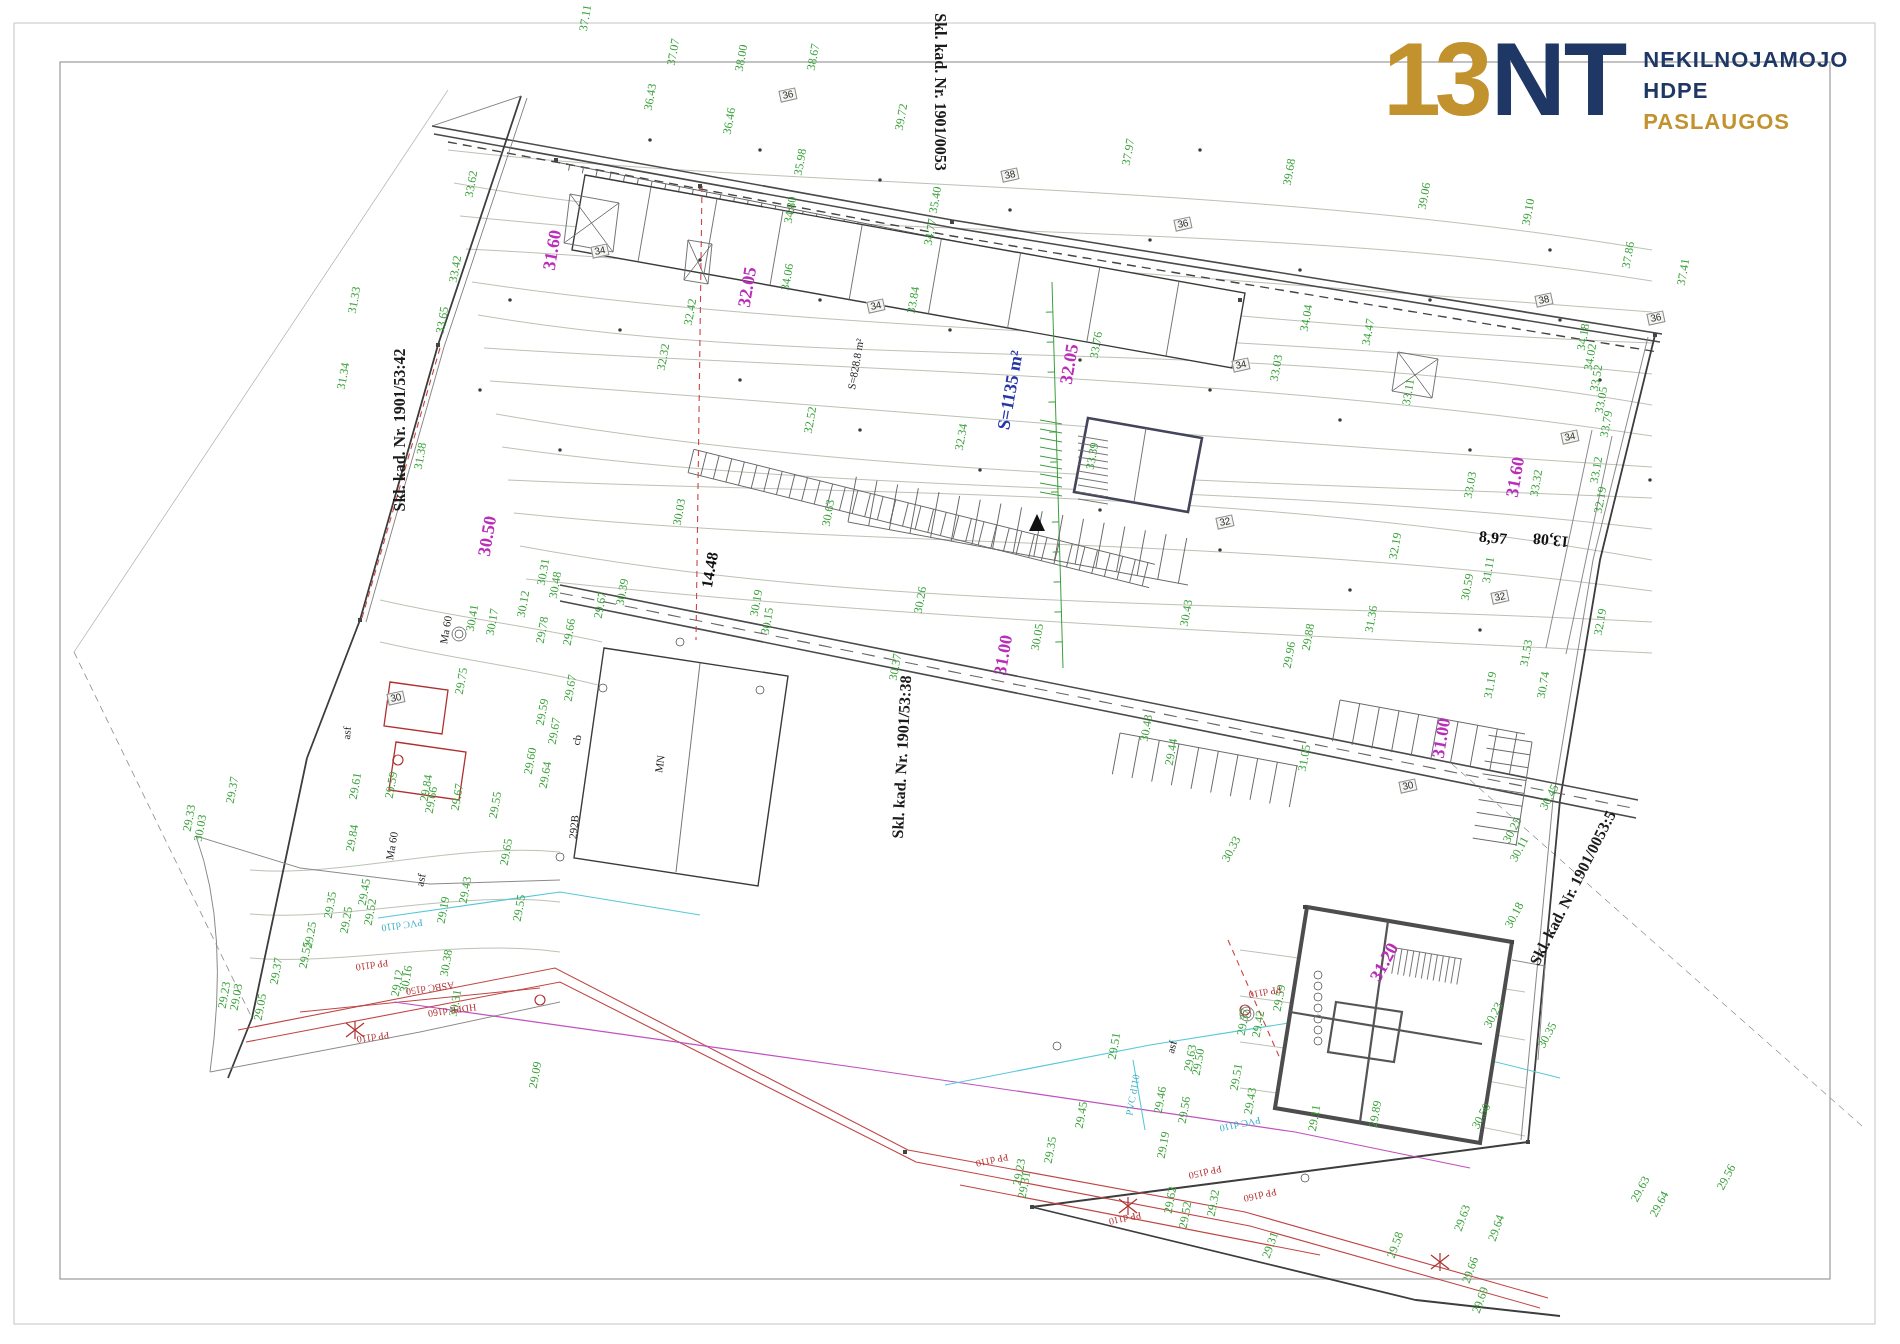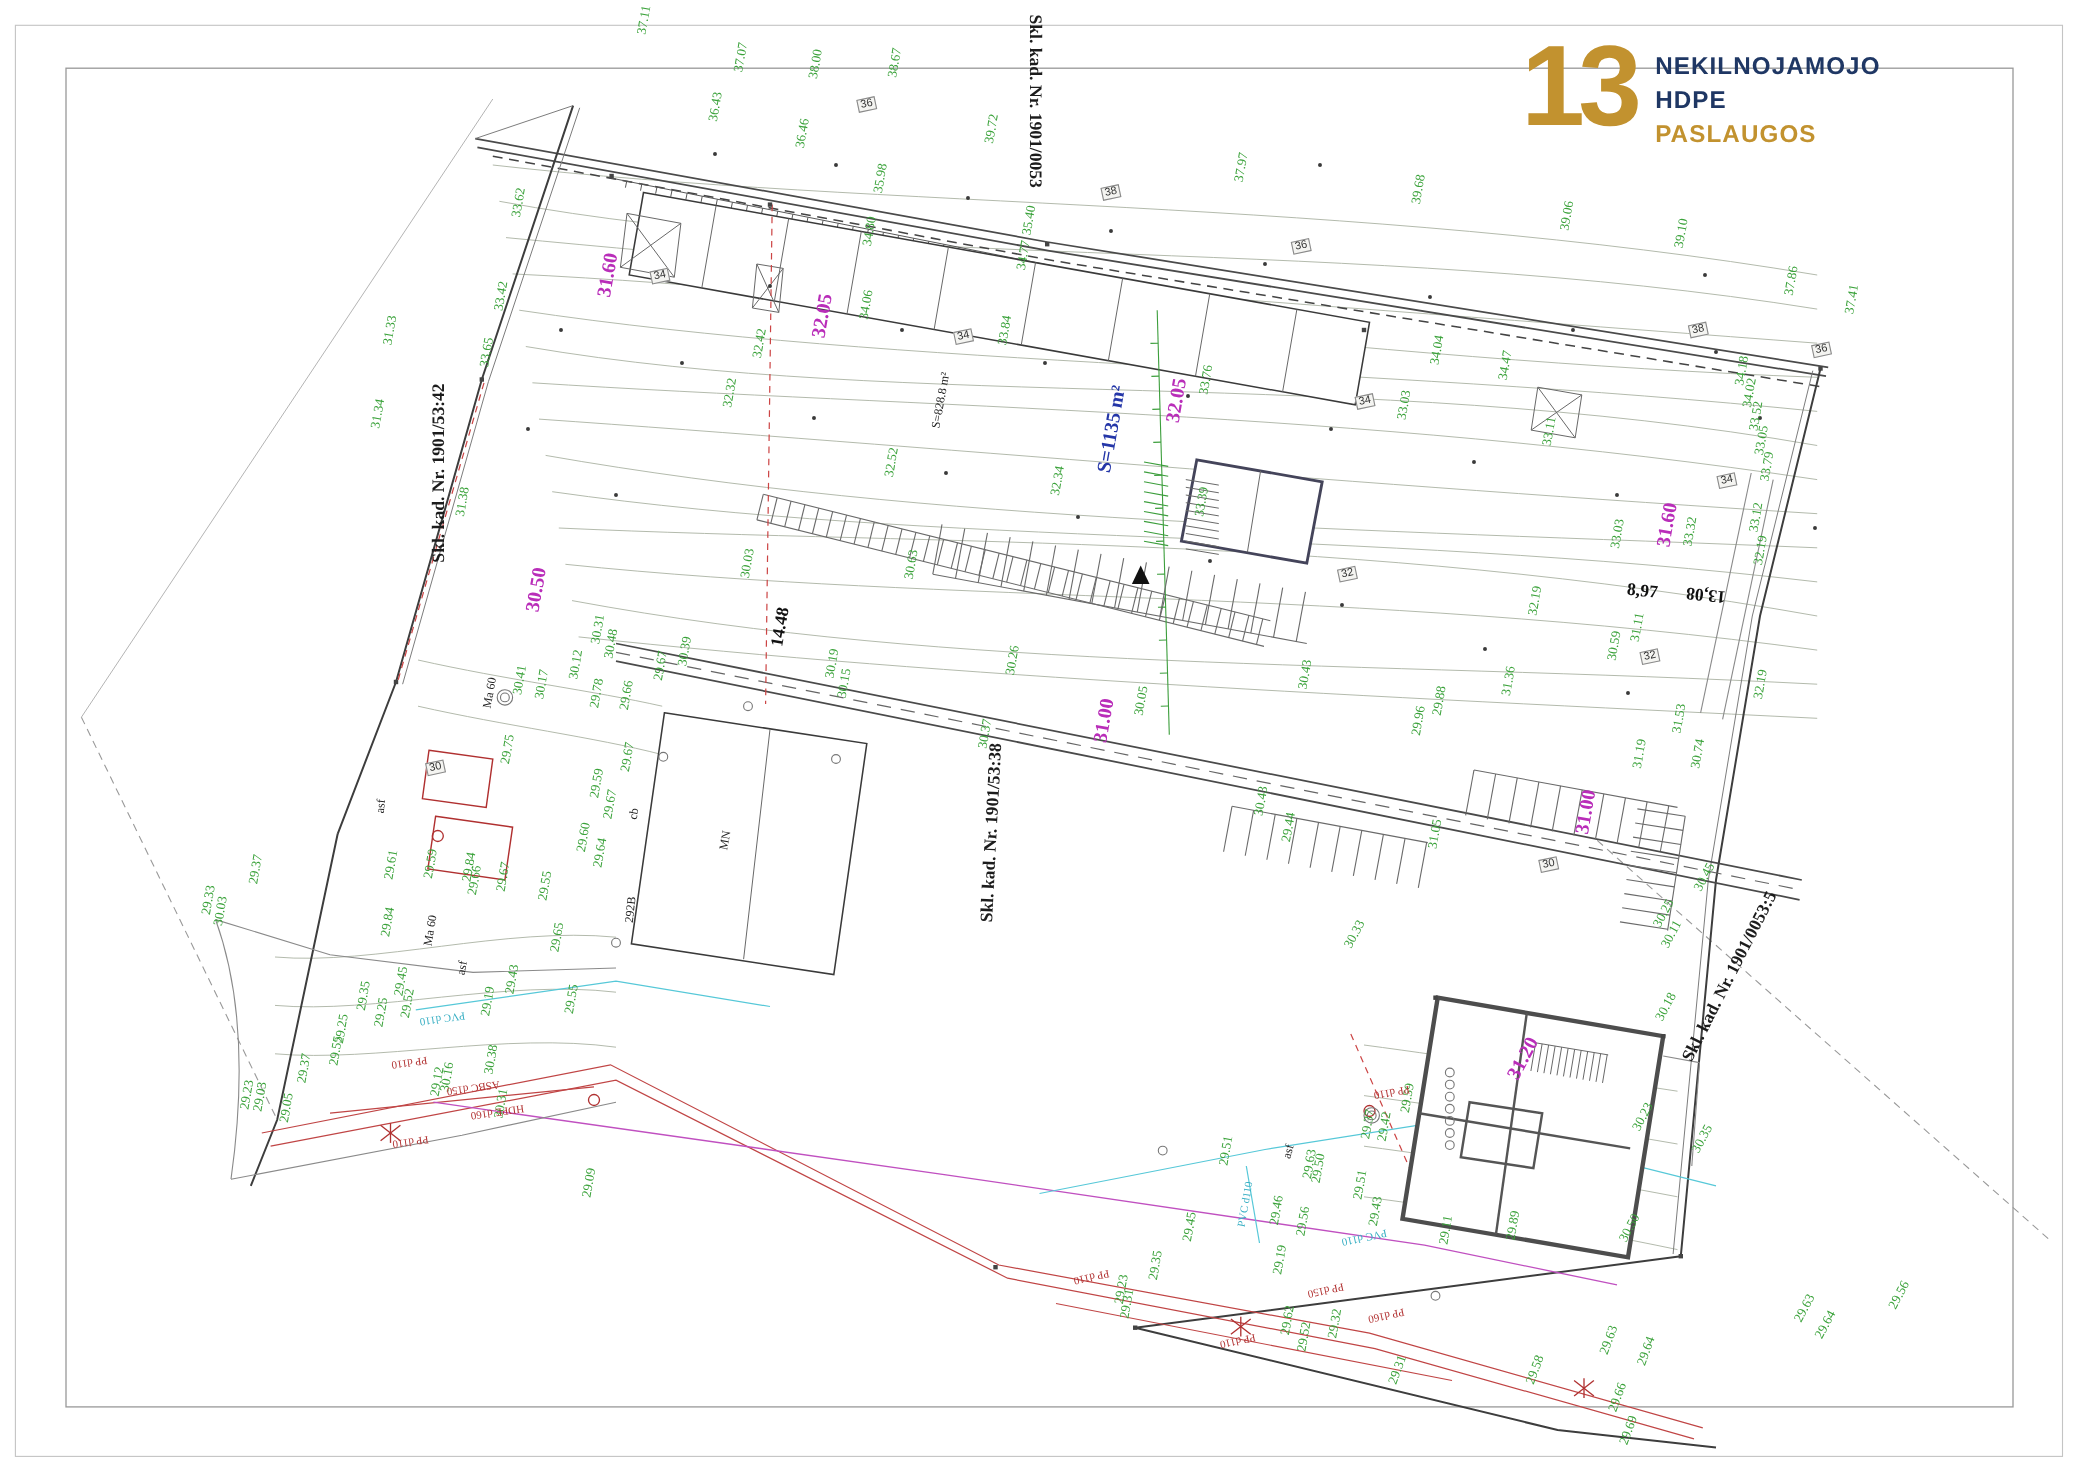--- a/index.html
+++ b/index.html
@@ -601,20 +601,21 @@
       <span class="lbl lr" style="left: 1125px; top: 1218px; transform: translate(-50%, -50%) rotate(168deg);">PP d110</span>
       <span class="lbl lr" style="left: 1260px; top: 1195px; transform: translate(-50%, -50%) rotate(168deg);">PP d160</span>
       <span class="lbl lr" style="left: 992px; top: 1160px; transform: translate(-50%, -50%) rotate(168deg);">PP d110</span>
       <span class="lbl lc" style="left: 402px; top: 925px; transform: translate(-50%, -50%) rotate(172deg);">PVC d110</span>
       <span class="lbl lc" style="left: 1240px; top: 1124px; transform: translate(-50%, -50%) rotate(168deg);">PVC d110</span>
       <span class="lbl lc" style="left: 1133px; top: 1095px; transform: translate(-50%, -50%) rotate(-80deg);">PVC d110</span>
     </div>
 
   <div class="logo">
     <div class="logo-digits" style="color: rgb(194, 146, 47);">13</div>
+    <div class="logo-letters" style="color: rgb(31, 55, 100);">NT</div>
     <div class="logo-text" style="color: rgb(31, 55, 100);">
       <div>NEKILNOJAMOJO</div>
       <div>HDPE</div>
       <div class="gold-line" style="color: rgb(194, 146, 47);">PASLAUGOS</div>
     </div>
   </div>
 
 </div>
 
 </body></html>

